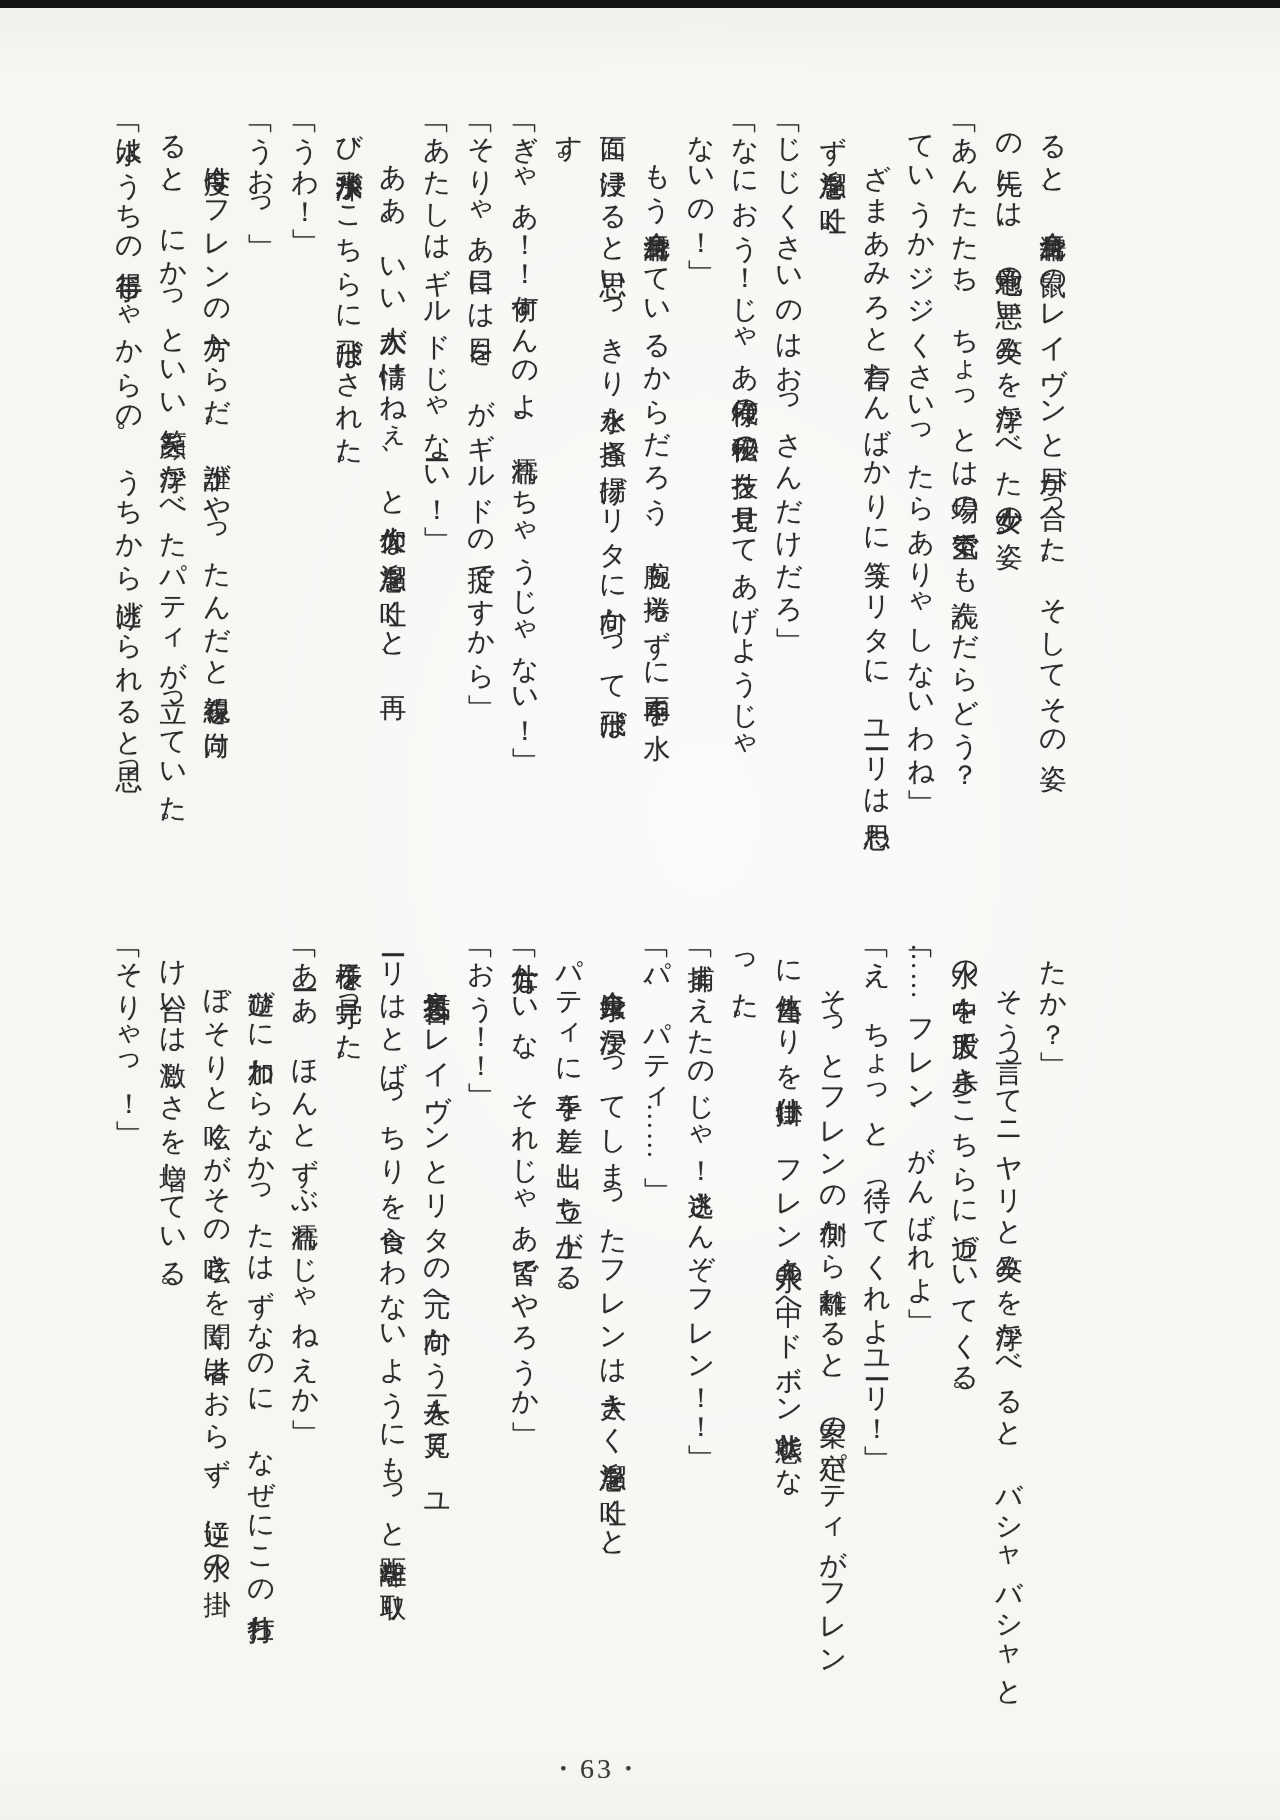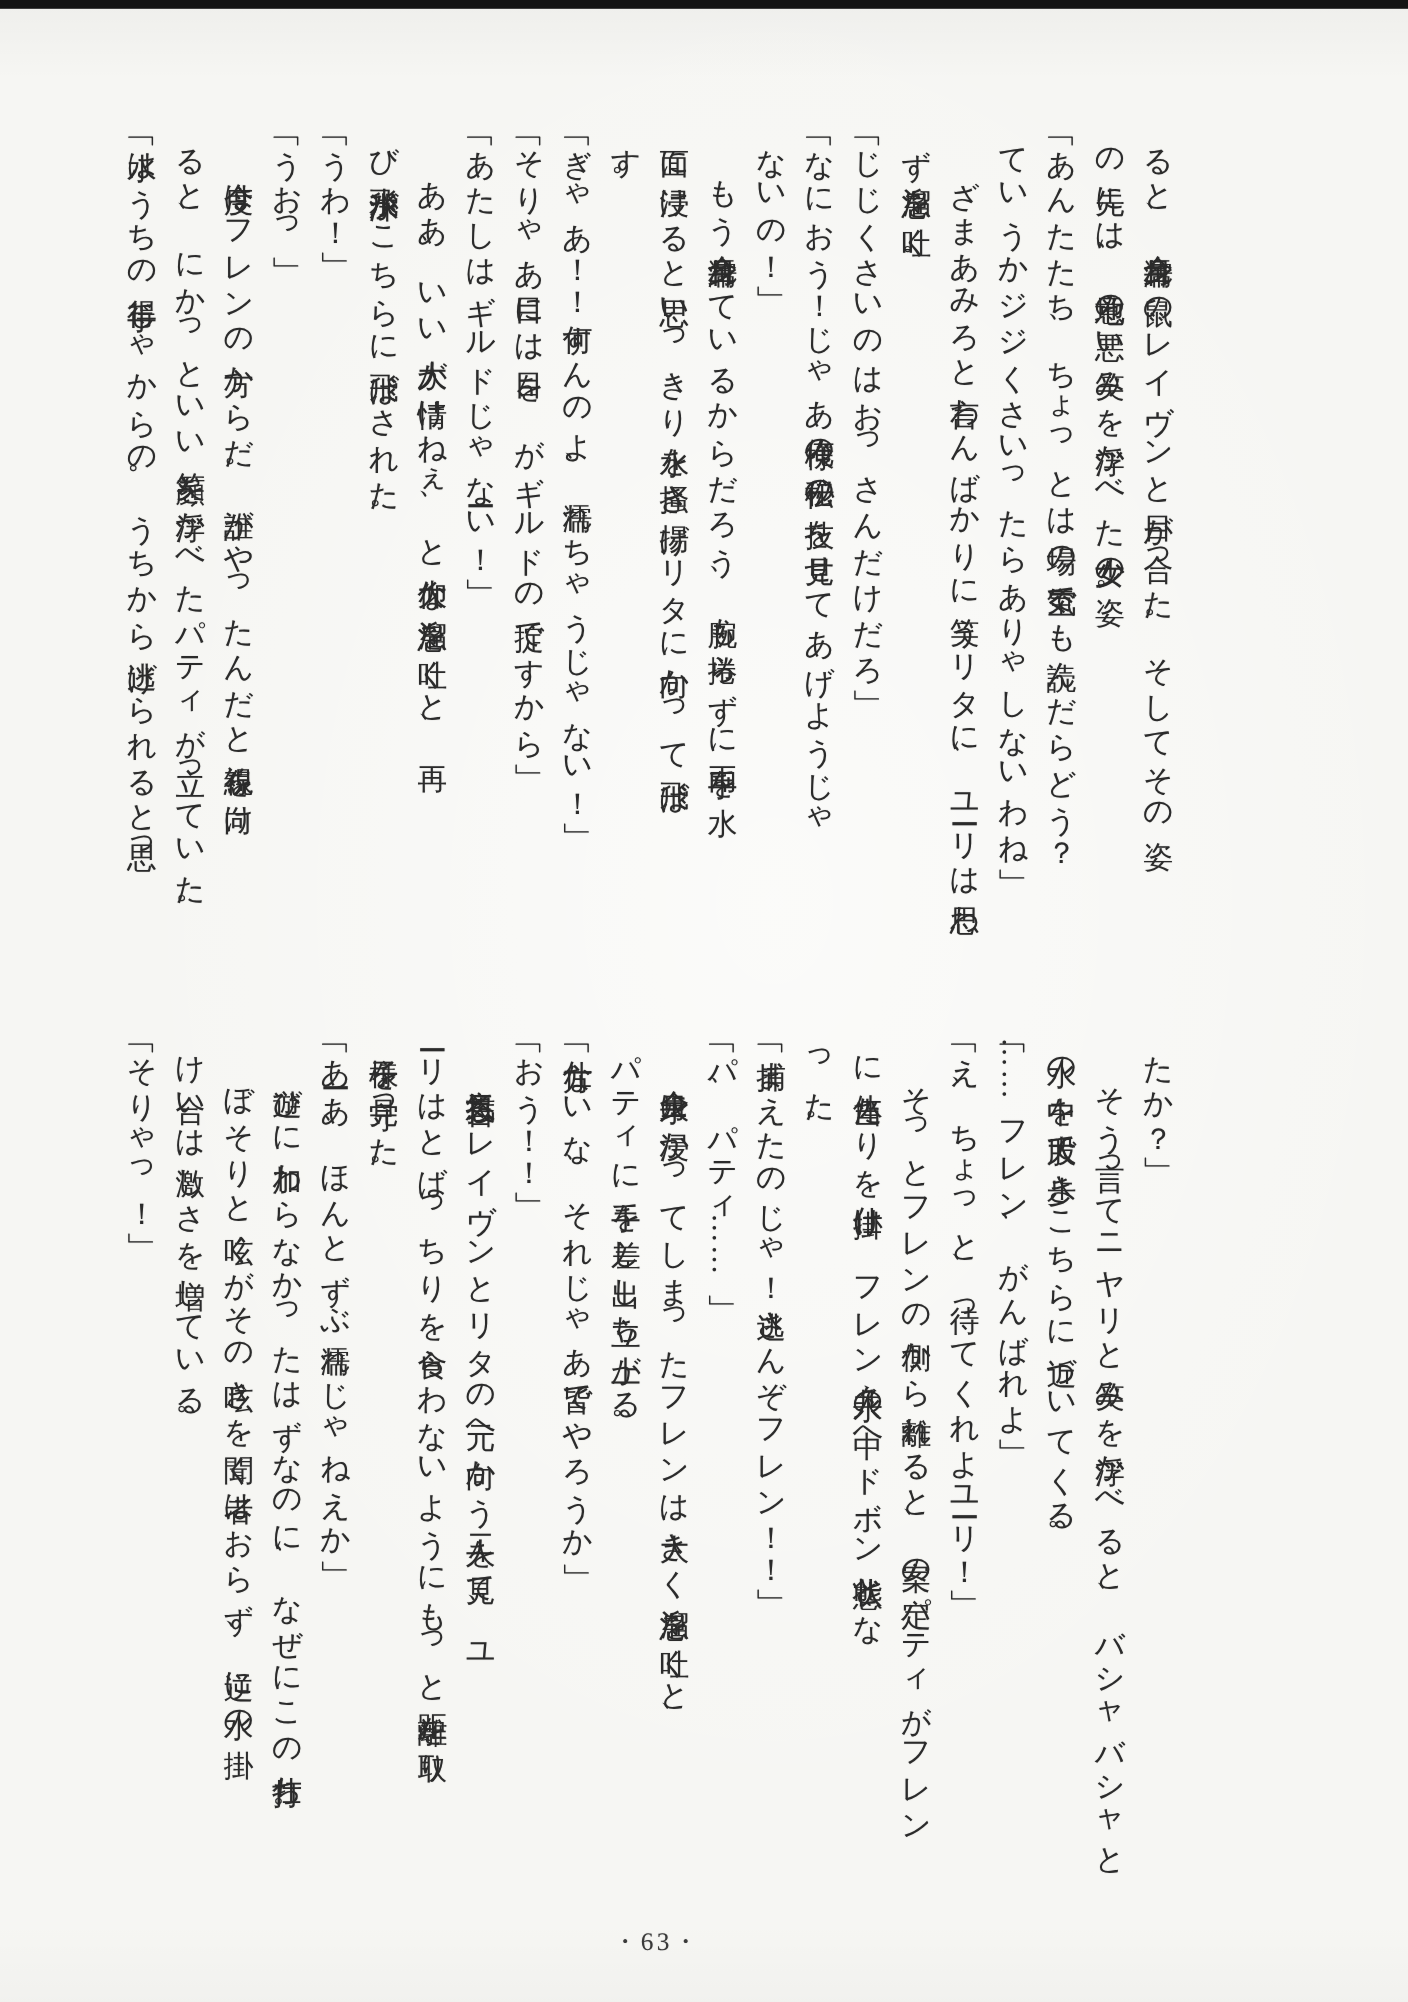--- a/index.html
+++ b/index.html
@@ -35,21 +35,21 @@
   .band-upper{top:116px;right:205px;height:756px;}
   .band-lower{top:941px;right:205px;height:756px;}
   .col{white-space:nowrap;height:756px;}
   .col.indent{text-indent:29px;}
   .page-number{
     position:absolute;
     top:1750px;
     left:497px;
     width:200px;
     text-align:center;
-    font-size:23px;
+    font-size:28px;
     letter-spacing:3px;
     color:#3a3a3a;
     text-shadow:0 0 1px rgba(40,40,40,.3);
   }
 </style>
 </head>
 <body>
 
 <div class="page">
   <div class="scan-edge-top"></div>

